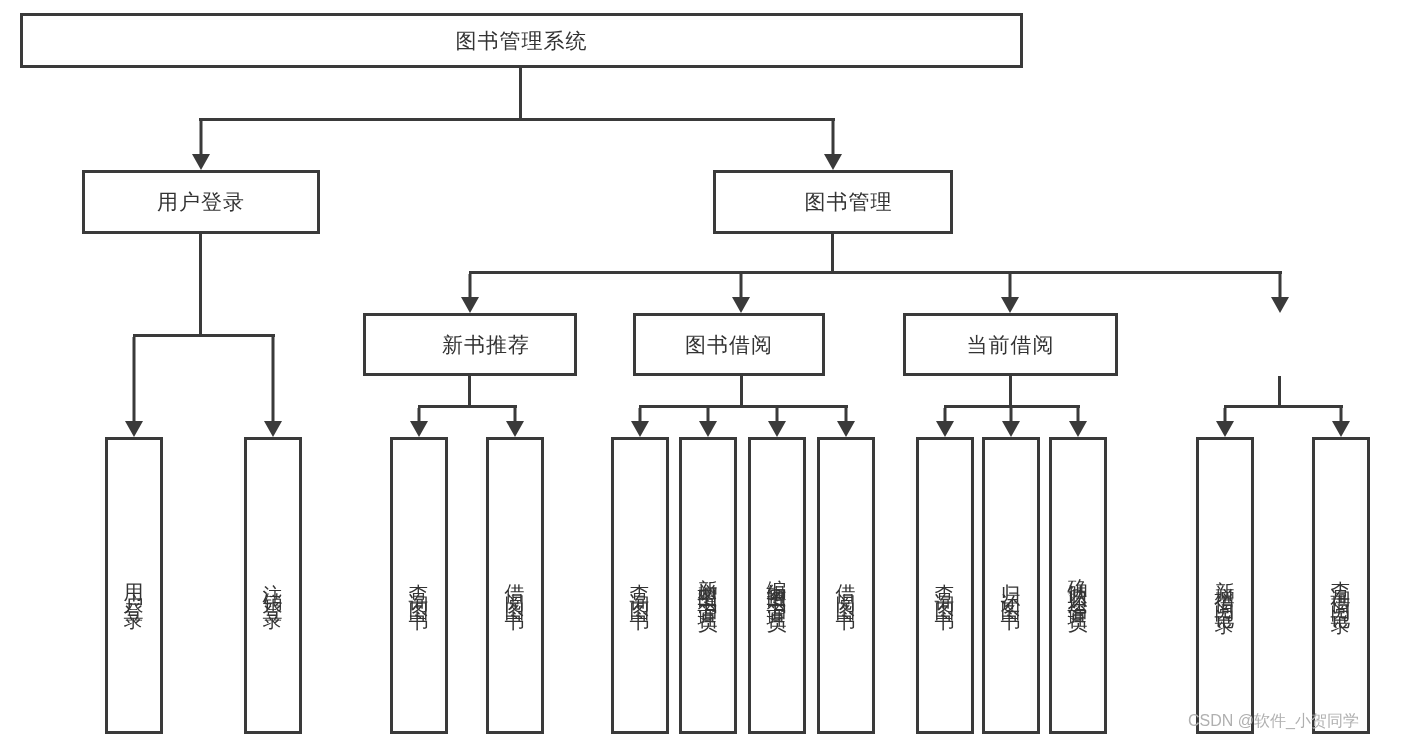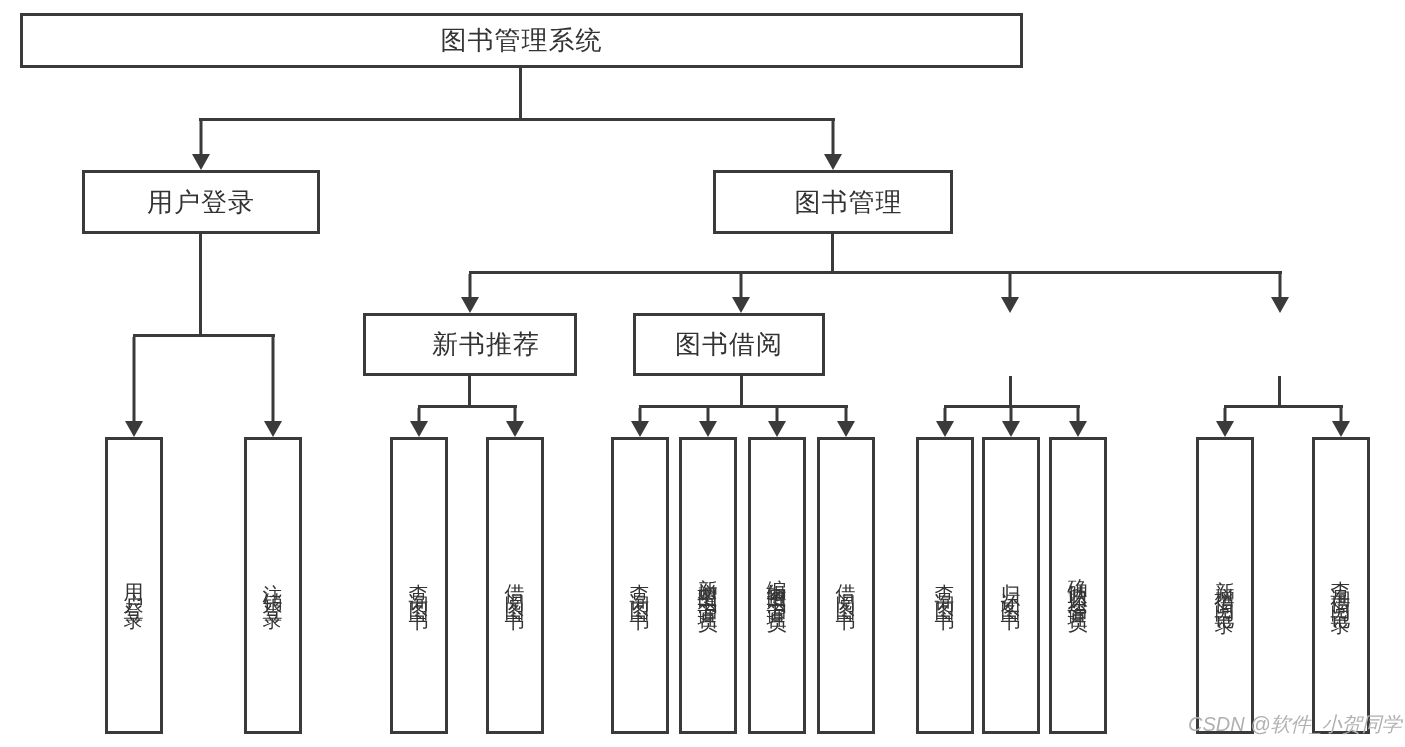--- a/index.html
+++ b/index.html
@@ -16,21 +16,21 @@
     font-family:"Liberation Sans","DejaVu Sans",sans-serif;
     overflow:hidden;
   }
   .box{
     position:absolute;
     box-sizing:border-box;
     background:#fff;
     border:3px solid var(--line);
     display:flex;align-items:center;justify-content:center;
     color:var(--text);
-    font-size:26px;
+    font-size:21px;
     letter-spacing:1px;
     text-align:center;
   }
   .vbox{
     font-size:20px;
     letter-spacing:0;
   }
   .vtext{
     writing-mode:vertical-rl;
     text-orientation:mixed;
@@ -49,23 +49,22 @@
   .arrow::after{
     content:"";position:absolute;left:50%;transform:translateX(-50%);
     bottom:0;width:0;height:0;
     border-left:9px solid transparent;
     border-right:9px solid transparent;
     border-top:16px solid var(--line);
   }
   .watermark{
     position:absolute;
     color:var(--wm);
-    font-size:20px;
+    font-size:16px;
     white-space:nowrap;
-    font-style:italic;
   }
 </style>
 </head>
 <body>
 
 <div class="canvas">
 
   <div class="box" style="left:20px;top:13px;width:1003px;height:55px;">
     <span>图书管理系统</span>
   </div>
@@ -92,20 +91,23 @@
   <div class="arrow" style="left:461px;top:274px;height:39px;"></div>
   <div class="arrow" style="left:732px;top:274px;height:39px;"></div>
   <div class="arrow" style="left:1001px;top:274px;height:39px;"></div>
   <div class="arrow" style="left:1271px;top:274px;height:39px;"></div>
 
   <div class="box" style="left:363px;top:313px;width:214px;height:63px;padding-left:32px;">
     <span>新书推荐</span>
   </div>
   <div class="box" style="left:633px;top:313px;width:192px;height:63px;">
     <span>图书借阅</span>
+  </div>
+  <div class="box" style="left:903px;top:313px;width:215px;height:63px;">
+    <span>当前借阅</span>
   </div>
 
   <div class="vl" style="left:468px;top:376px;height:31px;"></div>
   <div class="hl" style="left:418px;top:405px;width:99px;"></div>
   <div class="arrow" style="left:410px;top:408px;height:29px;"></div>
   <div class="arrow" style="left:506px;top:408px;height:29px;"></div>
 
   <div class="vl" style="left:740px;top:376px;height:31px;"></div>
   <div class="hl" style="left:639px;top:405px;width:209px;"></div>
   <div class="arrow" style="left:631px;top:408px;height:29px;"></div>

